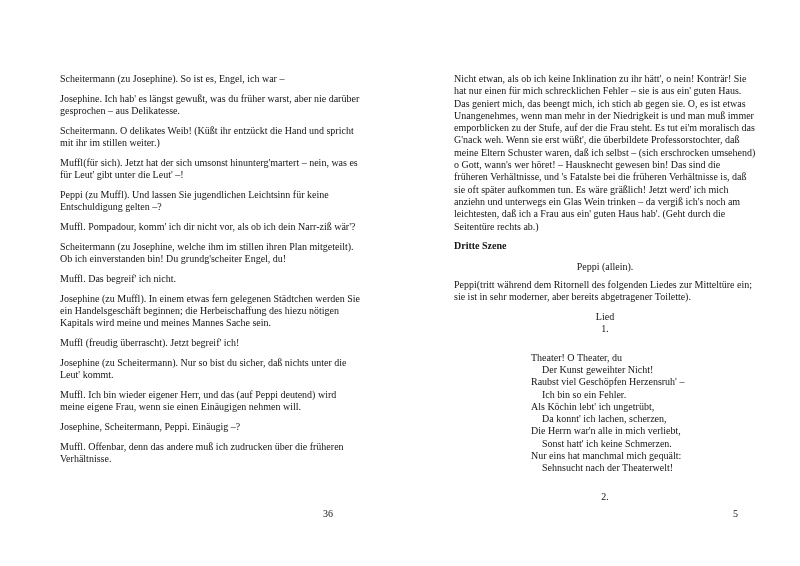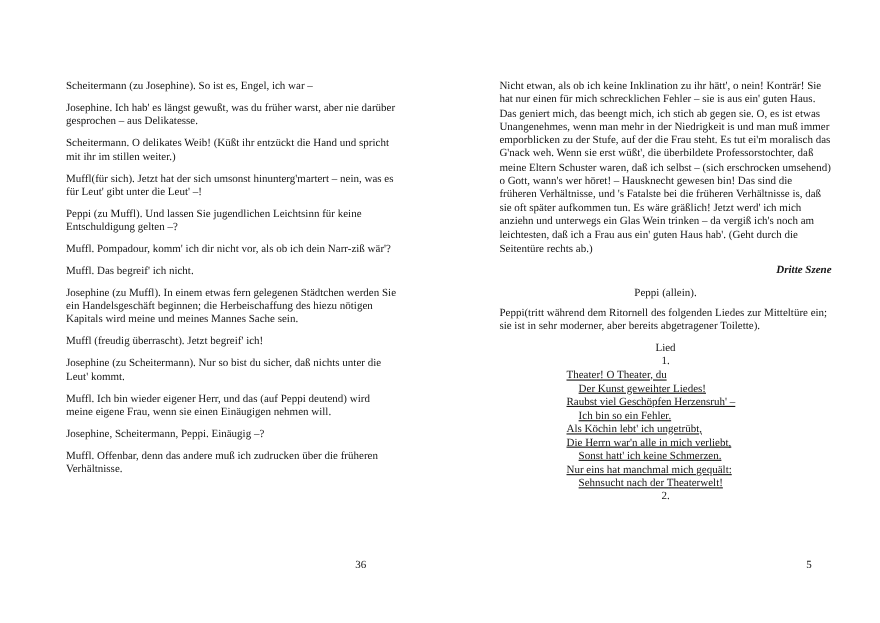--- a/index.html
+++ b/index.html
@@ -29,39 +29,37 @@
   p.para {
     margin: 0 0 7.5px 0;
     padding: 0;
   }
   b { font-weight: normal; }
 
   .monologue { margin: 0 0 19px 0; }
 
   .scene-heading {
     font-weight: bold;
-    text-align: right;
+    text-align: left;
     margin: 0 0 8px 0;
-    font-style: italic;
   }
   .scene-sub {
     text-align: center;
     margin: 0 0 6px 0;
   }
   .stage-direction {
     margin: 0 0 33px 0;
   }
   .song-title, .verse-num {
     text-align: center;
     margin: 0;
   }
   .song {
     padding-left: 61px;
-    margin: 0;
-    text-decoration: underline;
+    margin: 16px;
   }
   .song .verse-line { white-space: nowrap; }
   .song .verse-line.indent { padding-left: 11px; }
 
   .pagenum {
     position: absolute;
     top: 508px;
     font-size: 10px;
     line-height: 12.3px;
     text-align: right;
@@ -72,20 +70,21 @@
 </head>
 <body>
 
 <div id="left-col" class="text-col">
     <p class="para"><b>Scheitermann</b> (zu <b>Josephine</b>). So ist es, Engel, ich war –</p>
     <p class="para"><b>Josephine</b>. Ich hab' es längst gewußt, was du früher warst, aber nie darüber gesprochen – aus Delikatesse.</p>
     <p class="para"><b>Scheitermann</b>. O delikates Weib! (Küßt ihr entzückt die Hand und spricht mit ihr im stillen weiter.)</p>
     <p class="para"><b>Muffl</b>(für sich). Jetzt hat der sich umsonst hinunterg'martert – nein, was es für Leut' gibt unter die Leut' –!</p>
     <p class="para"><b>Peppi</b> (zu <b>Muffl</b>). Und lassen Sie jugendlichen Leichtsinn für keine Entschuldigung gelten –?</p>
     <p class="para"><b>Muffl</b>. Pompadour, komm' ich dir nicht vor, als ob ich dein Narr-ziß wär'?</p>
+    <p class="para"><b>Scheitermann</b> (zu <b>Josephine</b>, welche ihm im stillen ihren Plan mitgeteilt). Ob ich einverstanden bin! Du grundg'scheiter Engel, du!</p>
     <p class="para"><b>Muffl</b>. Das begreif' ich nicht.</p>
     <p class="para"><b>Josephine</b> (zu <b>Muffl</b>). In einem etwas fern gelegenen Städtchen werden Sie ein Handelsgeschäft beginnen; die Herbeischaffung des hiezu nötigen Kapitals wird meine und meines Mannes Sache sein.</p>
     <p class="para"><b>Muffl</b> (freudig überrascht). Jetzt begreif' ich!</p>
     <p class="para"><b>Josephine</b> (zu <b>Scheitermann</b>). Nur so bist du sicher, daß nichts unter die Leut' kommt.</p>
     <p class="para"><b>Muffl</b>. Ich bin wieder eigener Herr, und das (auf <b>Peppi</b> deutend) wird meine eigene Frau, wenn sie einen Einäugigen nehmen will.</p>
     <p class="para"><b>Josephine</b>, <b>Scheitermann</b>, <b>Peppi</b>. Einäugig –?</p>
     <p class="para"><b>Muffl</b>. Offenbar, denn das andere muß ich zudrucken über die früheren Verhältnisse.</p>
   </div>
 
 <div id="pagenum-left" class="pagenum">36</div>
@@ -98,24 +97,25 @@
   <div id="scene-sub" class="scene-sub"><b>Peppi</b> (allein).</div>
 
   <p id="stage-direction" class="para stage-direction"><b>Peppi</b>(tritt während dem Ritornell des folgenden Liedes zur Mitteltüre ein; sie ist in sehr moderner, aber bereits abgetragener Toilette).</p>
 
   <div class="song-title">Lied</div>
 
   <div class="verse-num">1.</div>
 
   <div id="song" class="song">
       <div class="verse-line">Theater! O Theater, du</div>
-      <div class="verse-line indent">Der Kunst geweihter Liedes!</div>
+      <div class="verse-line indent">Der Kunst geweihter Nicht!</div>
       <div class="verse-line">Raubst viel Geschöpfen Herzensruh' –</div>
       <div class="verse-line indent">Ich bin so ein Fehler.</div>
       <div class="verse-line">Als Köchin lebt' ich ungetrübt,</div>
+      <div class="verse-line indent">Da konnt' ich lachen, scherzen,</div>
       <div class="verse-line">Die Herrn war'n alle in mich verliebt,</div>
       <div class="verse-line indent">Sonst hatt' ich keine Schmerzen.</div>
       <div class="verse-line">Nur eins hat manchmal mich gequält:</div>
       <div class="verse-line indent">Sehnsucht nach der Theaterwelt!</div>
     </div>
 
   <div class="verse-num">2.</div>
 </div>
 
 <div id="pagenum-right" class="pagenum">5</div>

